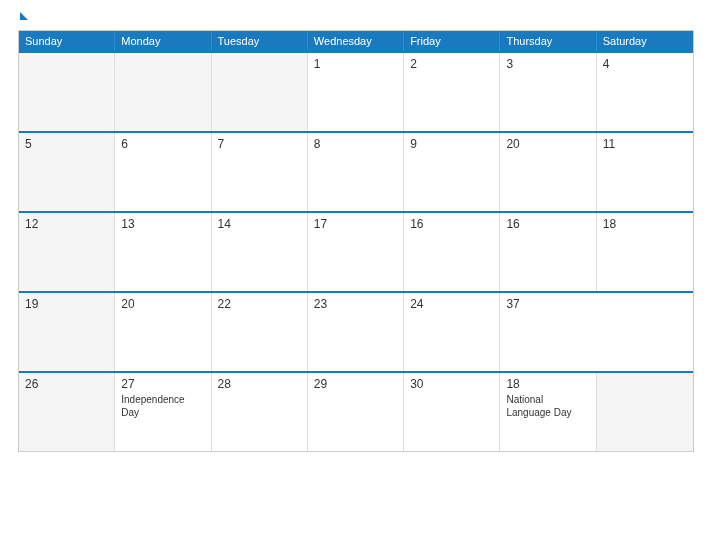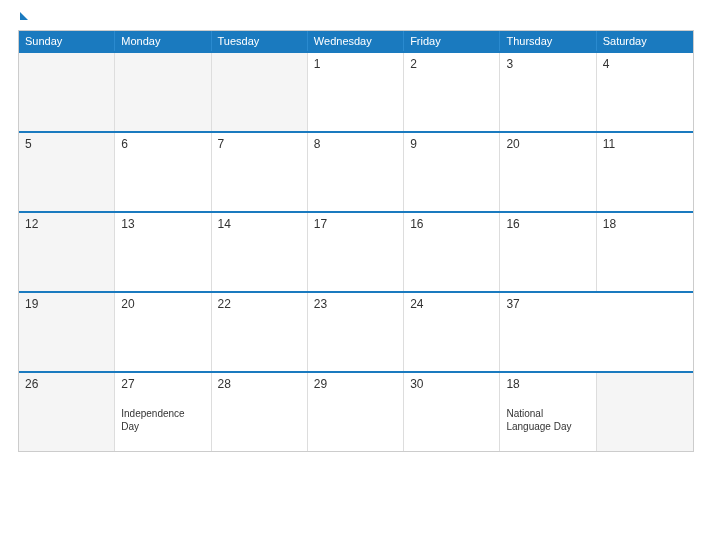--- a/index.html
+++ b/index.html
@@ -117,21 +117,21 @@
       background: #f5f5f5;
     }
     .day-number {
       font-size: 12px;
       color: #333;
       display: block;
     }
     .holiday-name {
       font-size: 10px;
       color: #333;
-      margin-top: 16px;
+      margin-top: 2px;
       line-height: 1.3;
     }
   </style>
 </head>
 <body>
 
 <div class="page">
   <div class="header">
     <div class="logo">
       <div class="logo-text">

